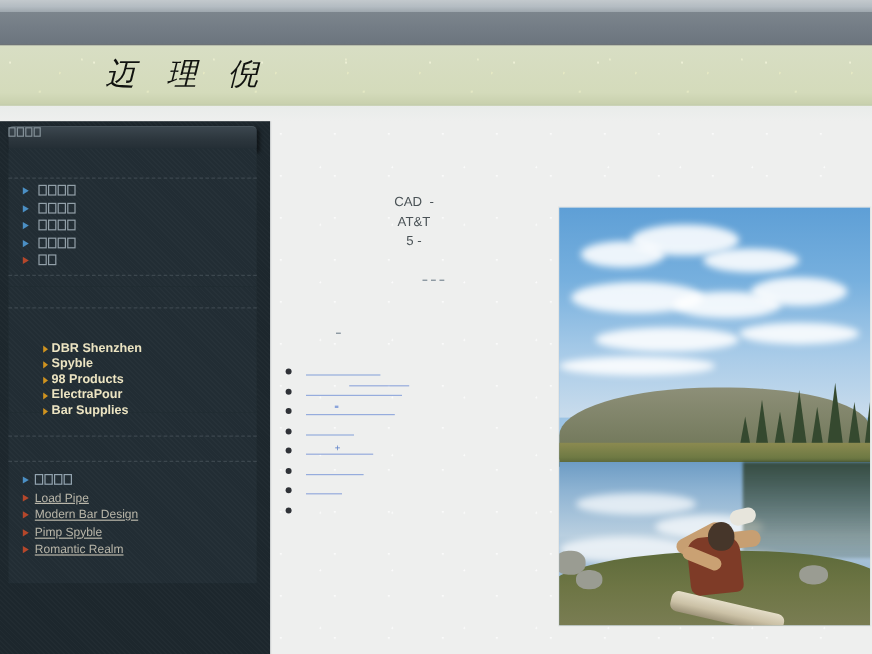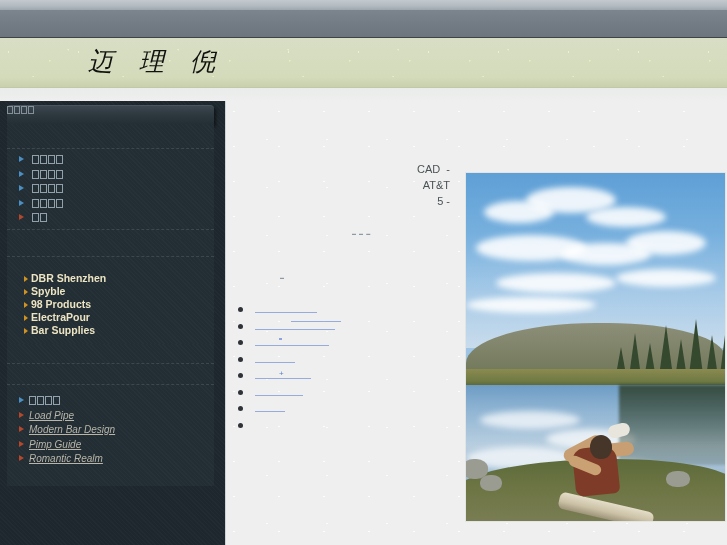--- a/index.html
+++ b/index.html
@@ -169,21 +169,21 @@
     width: 190px;
   }
   .nav-top li { height: 14.5px; }
 
   .brandlist {
     position: absolute;
     left: 15px;
     top: 167px;
     width: 195px;
     list-style: none;
-    margin: 4px;
+    margin: 16px;
     padding: 0;
   }
   .brandlist li {
     position: relative;
     padding-left: 12px;
     height: 13px;
     line-height: 13px;
     font-size: 10.5px;
     font-weight: bold;
     color: #ece4c2;
@@ -199,21 +199,20 @@
     margin: 0;
     padding: 0;
   }
   .linklist li {
     position: relative;
     padding-left: 14px;
     height: 14.5px;
     line-height: 14.5px;
     font-size: 10px;
     white-space: nowrap;
-    font-style: italic;
   }
   .linklist a {
     color: #9fb0bc;
     text-decoration: underline;
   }
   .linklist a.warm { color: #b9b6a9; }
 
   
   .main {
     position: absolute;
@@ -239,21 +238,21 @@
   .article {
     position: absolute;
     left: 15px;
     top: 60px;
     width: 210px;
     text-align: center;
     color: #4a5256;
     font-size: 11px;
     line-height: 16px;
   }
-  .article .row { white-space: pre; text-align: right; }
+  .article .row { white-space: pre; }
   .article .spacer { height: 14px; }
   .ghost {
     display: inline-block;
     color: #7e8c97;
     font-size: 4px;
     letter-spacing: 1px;
     line-height: 8px;
     opacity: 0.85;
   }
   .ghost-row {
@@ -492,21 +491,21 @@
         <li><span class="arrow small"></span><span>Spyble</span></li>
         <li><span class="arrow small"></span><span>98 Products</span></li>
         <li><span class="arrow small"></span><span>ElectraPour</span></li>
         <li><span class="arrow small"></span><span>Bar Supplies</span></li>
       </ul>
 
     <ul class="linklist" id="link-list">
         <li><span class="arrow"></span><a href="#" class=""><span class="tofu"></span><span class="tofu"></span><span class="tofu"></span><span class="tofu"></span></a></li>
         <li><span class="arrow red"></span><a href="#" class="warm">Load Pipe</a></li>
         <li><span class="arrow red"></span><a href="#" class="warm">Modern Bar Design</a></li>
-        <li><span class="arrow red"></span><a href="#" class="warm">Pimp Guide</a></li>
+        <li><span class="arrow red"></span><a href="#" class="warm">Pimp Spyble</a></li>
         <li><span class="arrow red"></span><a href="#" class="warm">Romantic Realm</a></li>
       </ul>
   </div>
 
   <div class="main">
     <div class="main-divider"></div>
 
     <div class="article" id="article">
         <div class="row">CAD  -</div>
         <div class="row">AT&amp;T</div>

